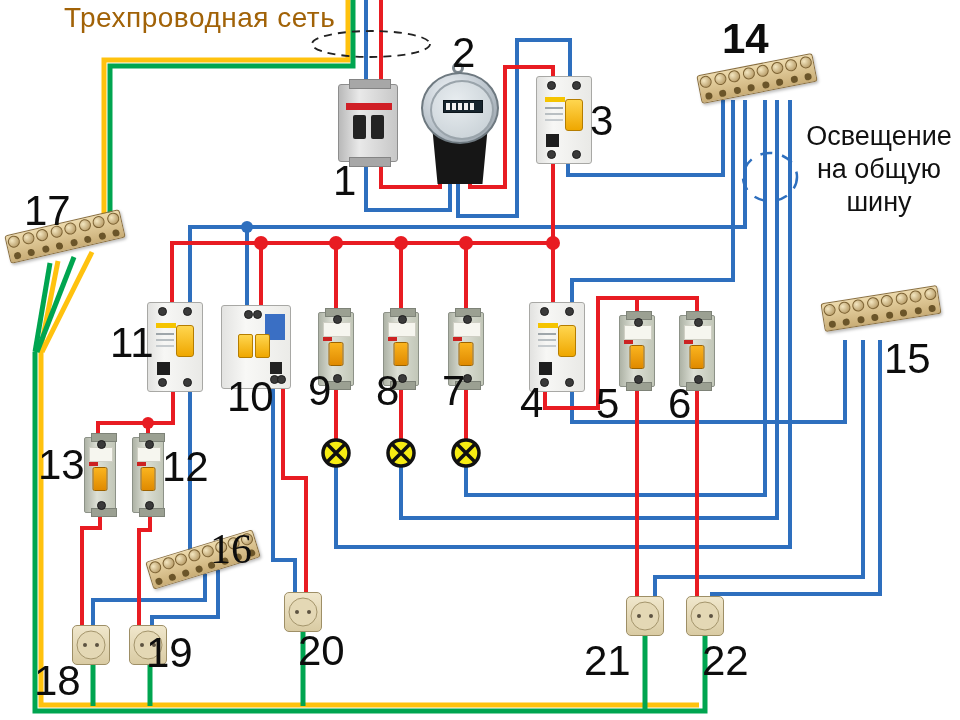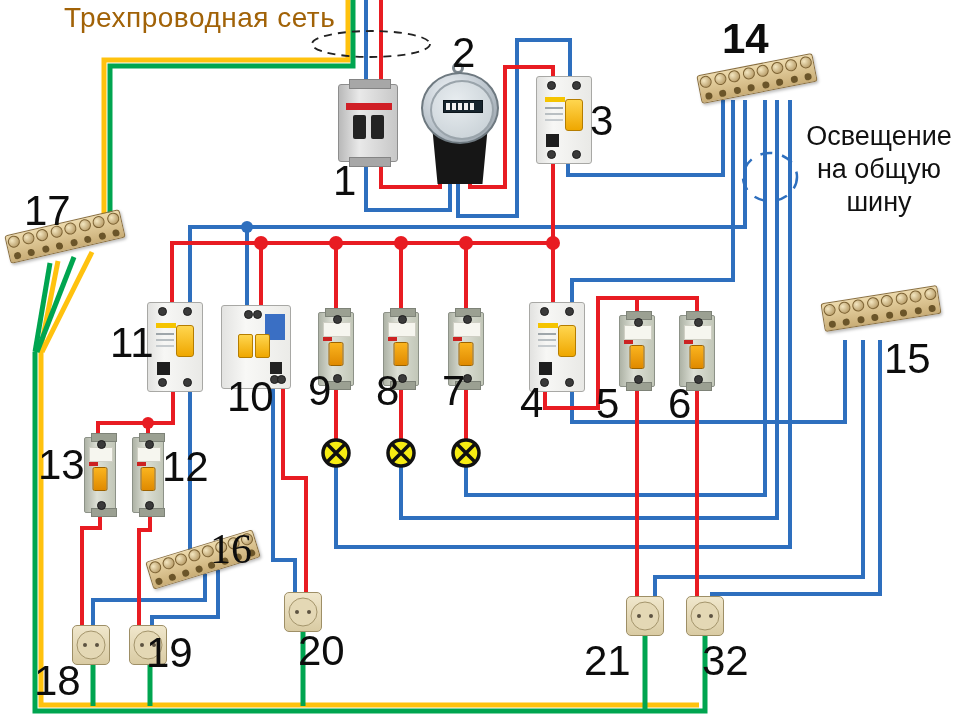--- a/index.html
+++ b/index.html
@@ -438,15 +438,15 @@
   <div class="num" style="left:122px;top:446px;margin-left:40px;">12</div>
   <div class="num" style="left:38px;top:444px;">13</div>
   <div class="num" style="left:722px;top:18px;font-weight:bold;">14</div>
   <div class="num" style="left:884px;top:338px;text-align:right;">15</div>
   <div class="num" style="left:210px;top:528px;font-family:Liberation Serif, serif;">16</div>
   <div class="num" style="left:24px;top:190px;">17</div>
   <div class="num" style="left:34px;top:660px;text-align:right;">18</div>
   <div class="num" style="left:146px;top:632px;">19</div>
   <div class="num" style="left:298px;top:630px;">20</div>
   <div class="num" style="left:584px;top:640px;">21</div>
-  <div class="num" style="left:702px;top:640px;">32</div>
+  <div class="num" style="left:702px;top:640px;">22</div>
 
 </div>
 
 </body></html>

